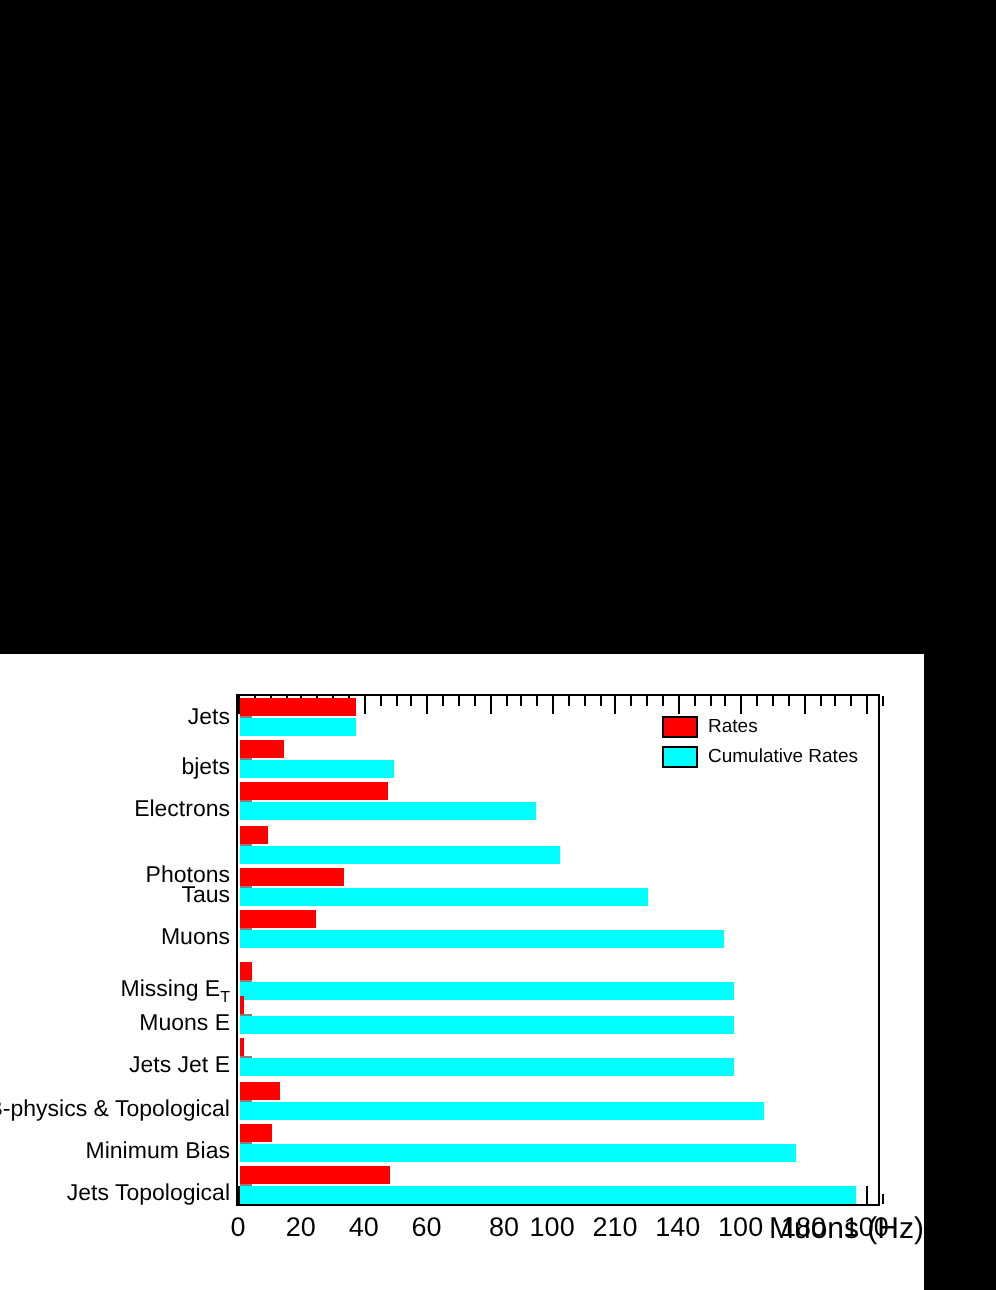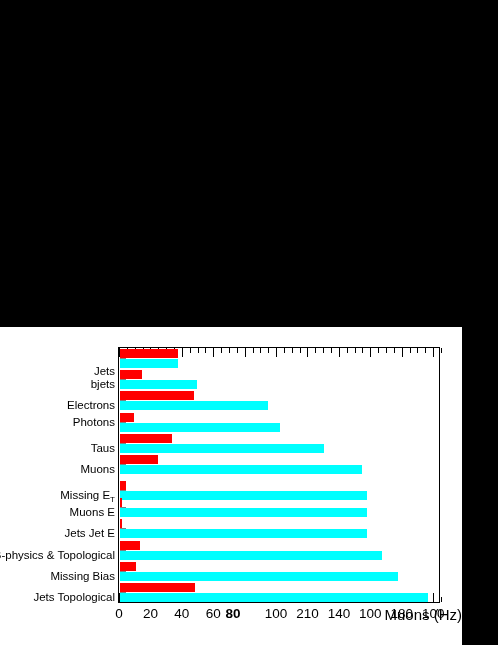--- a/index.html
+++ b/index.html
@@ -231,49 +231,49 @@
         <div class="tick bottom minor" style="left: 298.439px;"></div>
         <div class="tick bottom minor" style="left: 306.293px;"></div>
         <div class="tick bottom major" style="left: 314.146px;"></div>
         <div class="tick bottom minor" style="left: 322px;"></div>
       </div>
     <div id="xticklabels">
         <div class="xlab" style="left: 0px;">0</div>
         <div class="xlab" style="left: 31.4146px;">20</div>
         <div class="xlab" style="left: 62.8293px;">40</div>
         <div class="xlab" style="left: 94.2439px;">60</div>
-        <div class="xlab" style="left: 114px; font-weight: bold;">80</div>
+        <div class="xlab" style="left: 133px;">80</div>
         <div class="xlab" style="left: 157.073px;">100</div>
         <div class="xlab" style="left: 188.488px;">210</div>
         <div class="xlab" style="left: 219.902px;">140</div>
         <div class="xlab" style="left: 251.317px;">100</div>
         <div class="xlab" style="left: 282.732px;">180</div>
         <div class="xlab" style="left: 314.146px;">100</div>
       </div>
     <div id="rows">
         <div class="row" style="top: 0px; height: 21.3333px;">
-          <div class="ylab" style="top: 17px; text-align: right;">Jets</div>
+          <div class="ylab" style="top: 5px; text-align: right;">Jets</div>
           <div class="stub" style="top: 9.66667px; width: 6.28293px;"></div>
           <div class="bar rates" style="top: 0.666667px; width: 58.1171px; background: rgb(255, 0, 0); border-color: rgb(255, 0, 0);"></div>
           <div class="bar cum" style="top: 10.6667px; width: 58.1171px; background: rgb(0, 255, 255); border-color: rgb(0, 255, 255);"></div>
         </div>
         <div class="row" style="top: 21.3333px; height: 21.3333px;">
           <div class="ylab" style="top: 8.66667px;">bjets</div>
           <div class="stub" style="top: 9.66667px; width: 6.28293px;"></div>
           <div class="bar rates" style="top: 0.666667px; width: 21.9902px; background: rgb(255, 0, 0); border-color: rgb(255, 0, 0);"></div>
           <div class="bar cum" style="top: 10.6667px; width: 76.9659px; background: rgb(0, 255, 255); border-color: rgb(0, 255, 255);"></div>
         </div>
         <div class="row" style="top: 42.6667px; height: 21.3333px;">
           <div class="ylab" style="top: 8.66667px;">Electrons</div>
           <div class="stub" style="top: 9.66667px; width: 6.28293px;"></div>
           <div class="bar rates" style="top: 0.666667px; width: 73.8244px; background: rgb(255, 0, 0); border-color: rgb(255, 0, 0);"></div>
           <div class="bar cum" style="top: 10.6667px; width: 147.649px; background: rgb(0, 255, 255); border-color: rgb(0, 255, 255);"></div>
         </div>
         <div class="row" style="top: 64px; height: 21.3333px;">
-          <div class="ylab" style="top: 4px;">Photons</div>
+          <div class="ylab" style="top: 20px;">Photons</div>
           <div class="stub" style="top: 9.66667px; width: 6.28293px;"></div>
           <div class="bar rates" style="top: 0.666667px; width: 14.1366px; background: rgb(255, 0, 0); border-color: rgb(255, 0, 0);"></div>
           <div class="bar cum" style="top: 10.6667px; width: 160.215px; background: rgb(0, 255, 255); border-color: rgb(0, 255, 255);"></div>
         </div>
         <div class="row" style="top: 85.3333px; height: 21.3333px;">
           <div class="ylab" style="top: 8.66667px;">Taus</div>
           <div class="stub" style="top: 9.66667px; width: 6.28293px;"></div>
           <div class="bar rates" style="top: 0.666667px; width: 51.8341px; background: rgb(255, 0, 0); border-color: rgb(255, 0, 0);"></div>
           <div class="bar cum" style="top: 10.6667px; width: 204.195px; background: rgb(0, 255, 255); border-color: rgb(0, 255, 255);"></div>
         </div>
@@ -301,31 +301,39 @@
           <div class="bar rates" style="top: 0.666667px; width: 2.3561px; background: rgb(255, 0, 0); border-color: rgb(255, 0, 0);"></div>
           <div class="bar cum" style="top: 10.6667px; width: 246.605px; background: rgb(0, 255, 255); border-color: rgb(0, 255, 255);"></div>
         </div>
         <div class="row" style="top: 192px; height: 21.3333px;">
           <div class="ylab" style="top: 8.66667px;">B-physics &amp; Topological</div>
           <div class="stub" style="top: 9.66667px; width: 6.28293px;"></div>
           <div class="bar rates" style="top: 0.666667px; width: 20.4195px; background: rgb(255, 0, 0); border-color: rgb(255, 0, 0);"></div>
           <div class="bar cum" style="top: 10.6667px; width: 262.312px; background: rgb(0, 255, 255); border-color: rgb(0, 255, 255);"></div>
         </div>
         <div class="row" style="top: 213.333px; height: 21.3333px;">
-          <div class="ylab" style="top: 8.66667px;">Missing Bias</div>
+          <div class="ylab" style="top: 8.66667px;">Minimum Bias</div>
           <div class="stub" style="top: 9.66667px; width: 6.28293px;"></div>
           <div class="bar rates" style="top: 0.666667px; width: 15.7073px; background: rgb(255, 0, 0); border-color: rgb(255, 0, 0);"></div>
           <div class="bar cum" style="top: 10.6667px; width: 278.02px; background: rgb(0, 255, 255); border-color: rgb(0, 255, 255);"></div>
         </div>
         <div class="row" style="top: 234.667px; height: 21.3333px;">
           <div class="ylab" style="top: 8.66667px;">Jets Topological</div>
           <div class="stub" style="top: 9.66667px; width: 6.28293px;"></div>
           <div class="bar rates" style="top: 0.666667px; width: 75.3951px; background: rgb(255, 0, 0); border-color: rgb(255, 0, 0);"></div>
           <div class="bar cum" style="top: 10.6667px; width: 307.863px; background: rgb(0, 255, 255); border-color: rgb(0, 255, 255);"></div>
         </div>
       </div>
 
     <div id="legend">
+        <div class="legend-entry">
+          <span class="legend-swatch" style="background: rgb(255, 0, 0);"></span>
+          <span class="legend-text">Rates</span>
+        </div>
+        <div class="legend-entry">
+          <span class="legend-swatch" style="background: rgb(0, 255, 255);"></span>
+          <span class="legend-text">Cumulative Rates</span>
+        </div>
       </div>
   </div>
 
   <div id="xtitle">Muons (Hz)</div>
 </div>
 
 </body></html>

